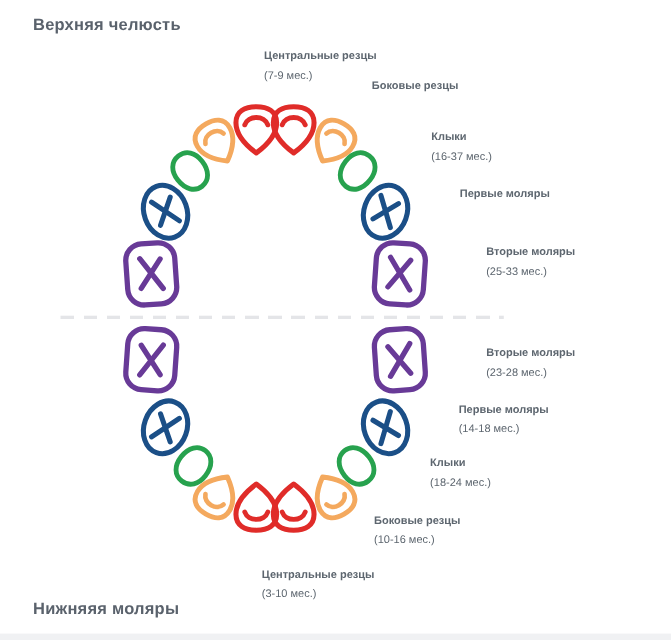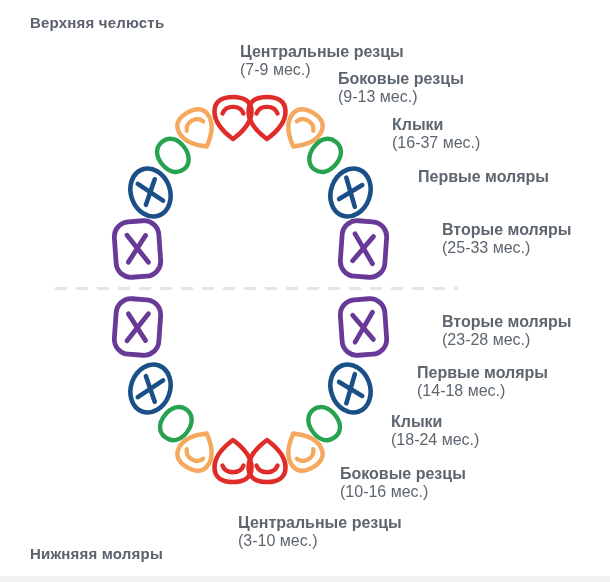--- a/index.html
+++ b/index.html
@@ -3,21 +3,21 @@
 <meta charset="utf-8">
 <style>
   html,body{margin:0;padding:0;background:#fff;}
   #stage{
     position:relative;width:610px;height:582px;background:#ffffff;overflow:hidden;
     font-family:"Liberation Sans","DejaVu Sans",sans-serif;
   }
   .jaw-title{
     position:absolute;font-size:15px;font-weight:700;color:#5a626c;letter-spacing:.2px;
   }
-  .label{position:absolute;font-size:16px;font-weight:700;color:#5d666f;line-height:18px;}
+  .label{position:absolute;font-size:10px;font-weight:700;color:#5d666f;line-height:18px;}
   .label .period{font-weight:400;}
   .divider{
     position:absolute;left:55px;top:287px;width:403px;height:3px;
     background:repeating-linear-gradient(90deg,#e4e5e8 0 12px,transparent 12px 21px);
   }
   .bottom-strip{position:absolute;left:0;bottom:0;width:610px;height:6px;background:#f0f1f3;}
   .tooth{position:absolute;display:block;}
 </style>
 </head>
 <body>
@@ -114,21 +114,20 @@
         <path d="M11.5 19.5C14.6 10.6 29.4 10.6 32.5 19.5" fill="none" stroke="#e02c29" stroke-width="4.4" stroke-linecap="round" stroke-linejoin="round"></path>
       </svg>
     </div>
 
   <div class="label" style="left:240px;top:43px">
     <div class="name">Центральные резцы</div>
     <div class="period">(7-9 мес.)</div>
   </div>
   <div class="label" style="left:338px;top:70px">
     <div class="name">Боковые резцы</div>
-    <div class="period">(9-13 мес.)</div>
   </div>
   <div class="label" style="left:392px;top:116px">
     <div class="name">Клыки</div>
     <div class="period">(16-37 мес.)</div>
   </div>
   <div class="label" style="left:418px;top:168px">
     <div class="name">Первые моляры</div>
   </div>
   <div class="label" style="left:442px;top:221px">
     <div class="name">Вторые моляры</div>

